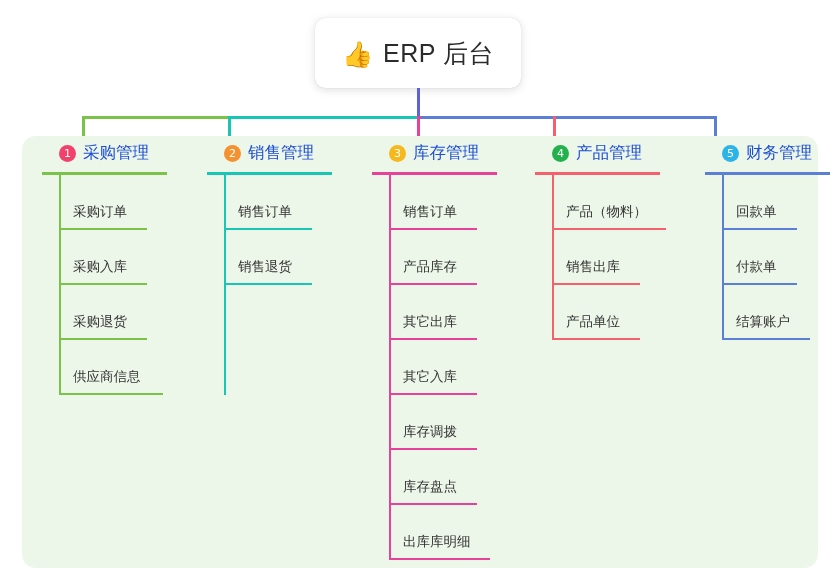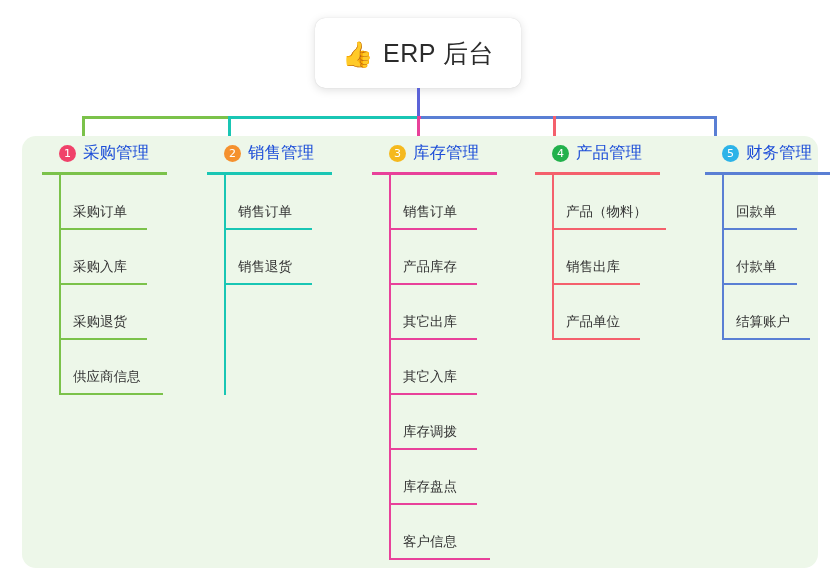--- a/index.html
+++ b/index.html
@@ -237,21 +237,21 @@
             </div>
             <div class="item">
               <span class="item-label">库存调拨</span>
               <div class="item-rule" style="width: 88px; background: rgb(232, 65, 154);"></div>
             </div>
             <div class="item">
               <span class="item-label">库存盘点</span>
               <div class="item-rule" style="width: 88px; background: rgb(232, 65, 154);"></div>
             </div>
             <div class="item">
-              <span class="item-label">客户信息</span>
+              <span class="item-label">出库库明细</span>
               <div class="item-rule" style="width: 101px; background: rgb(232, 65, 154);"></div>
             </div>
           </div>
         </div>
         <div class="col" style="left: 513px;">
           <div class="col-head">
             <span class="badge" style="background: rgb(34, 177, 76);">4</span>
             <span class="col-title">产品管理</span>
           </div>
           <div class="col-rule" style="width: 125px; background: rgb(244, 96, 108); margin-left: 0px;"></div>

